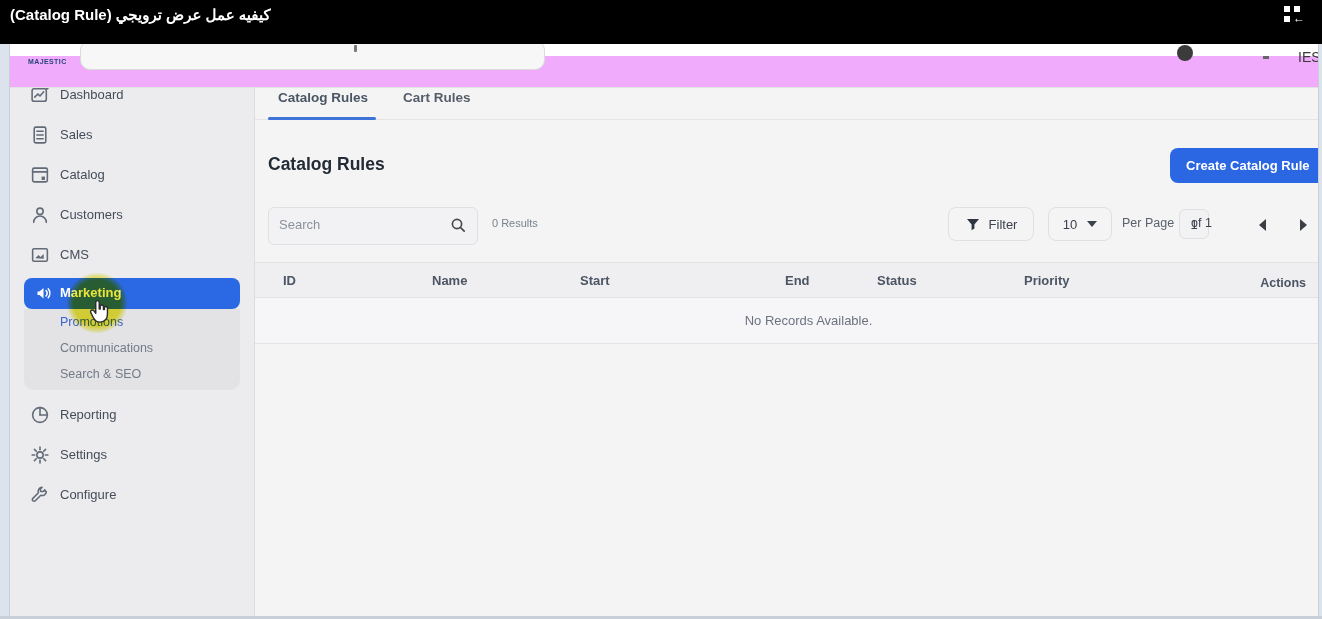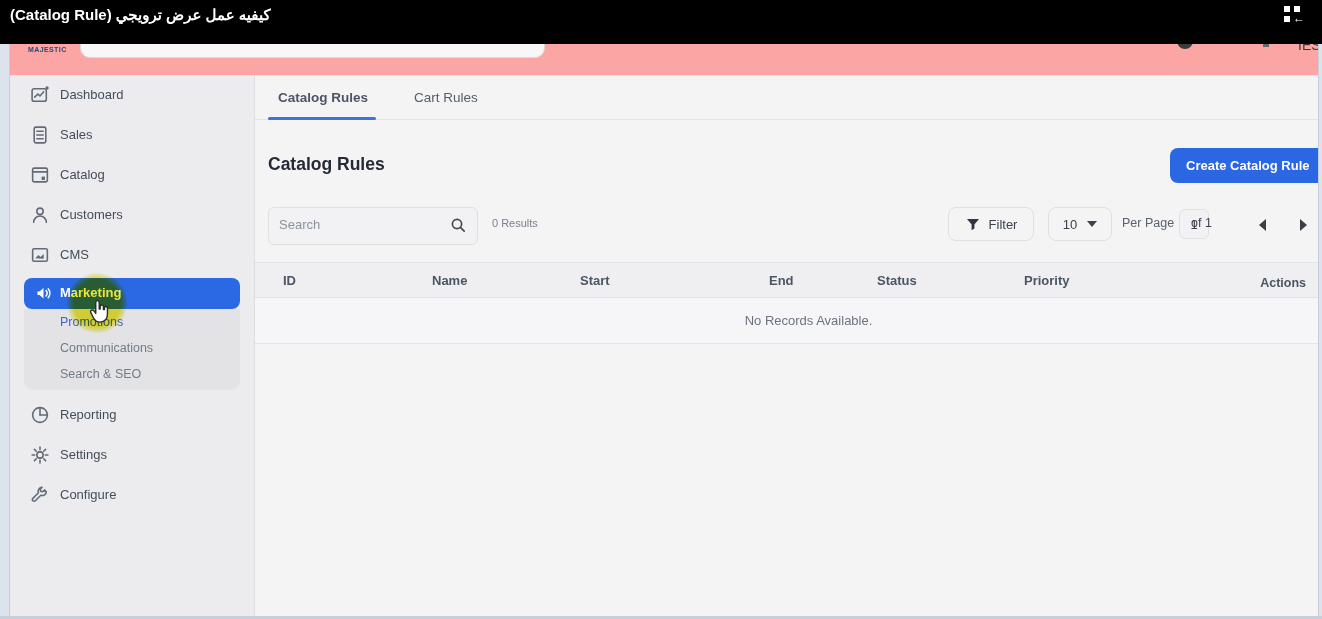--- a/index.html
+++ b/index.html
@@ -15,21 +15,21 @@
   .pip-icon i { position:absolute; width:6px; height:6px; background:#fff; }
   .pip-icon .s1{left:0;top:0;} .pip-icon .s2{left:10px;top:0;} .pip-icon .s3{left:0;top:10px;}
   .pip-icon .arr{ position:absolute; left:9px; top:5px; color:#fff; font-size:12px; font-weight:bold; }
 
   
   .left-strip  { left:0; top:44px; width:10px; height:575px; background:#dde3ec; border-right:1px solid #c9cfd9; z-index:12; }
   .right-strip { left:1318px; top:44px; width:4px; height:575px; background:#dde3ec; border-left:1px solid #c9cfd9; z-index:12; }
   .bottom-line { left:0; top:616px; width:1322px; height:3px; background:#c9cfd9; z-index:12; }
 
   
-  .top-header { left:10px; top:44px; width:1308px; height:32px; background:#fca5a5; border-bottom:1px solid #e2e3e5; z-index:2; }
+  .top-header { left:10px; top:56px; width:1308px; height:32px; background:#f0abfc; border-bottom:1px solid #e2e3e5; z-index:2; }
   .logo { position:absolute; left:18px; top:2px; font-size:7px; font-weight:bold; color:#27457c; letter-spacing:.4px; }
   .search-pill { position:absolute; left:70px; top:-16px; width:465px; height:30px; background:#f7f7f8; border:1px solid #dbdbde; border-radius:10px; }
   .pill-mark { position:absolute; left:273px; top:4px; width:3px; height:7px; background:#7a7a7a; border-radius:1px; }
   .arc-icon { position:absolute; left:1167px; top:-11px; width:16px; height:16px; border-radius:50%; background:#3b3b3b; }
   .dot-icon { position:absolute; left:1253px; top:0px; width:6px; height:3px; background:#666; }
   .partial-text { position:absolute; left:1288px; top:-7px; font-size:14px; color:#3a3a3a; }
 
   
   .sidebar { left:10px; top:66px; width:245px; height:551px; background:#ececee; border-right:1px solid #dddde1; z-index:1;padding-left:12px; }
   .side-item { position:absolute; left:0; width:245px; height:40px; cursor:pointer; }
@@ -39,21 +39,21 @@
   .marketing-pill .ic { position:absolute; left:10px; top:6px; width:19px; height:19px; }
   .marketing-pill .lb { position:absolute; left:36px; top:7px; font-size:13px; font-weight:bold; color:#ffffff; }
   .submenu { position:absolute; left:14px; top:243px; width:216px; height:81px; background:#e3e3e6; border-radius:0 0 10px 10px; }
   .sub-item { position:absolute; left:36px; font-size:12.5px; color:#737b87; cursor:pointer; }
   .sub-item.active { color:#3c66cc; }
 
   
   .main { left:255px; top:66px; width:1063px; height:551px; background:#f4f4f5; overflow:hidden; z-index:1; }
   .tabs-row { position:absolute; left:0; top:0; width:1063px; height:54px; border-bottom:1px solid #e4e4e6; }
   .tab { position:absolute; top:24px; font-size:13.5px; font-weight:bold; color:#4b5563; cursor:pointer; }
-  .tab1 { left:23px; } .tab2 { left:159px; font-weight:normal; color:#555d6a; }
+  .tab1 { left:23px; } .tab2 { left:148px; font-weight:bold; color:#555d6a; }
   .tab-underline { position:absolute; left:13px; top:51px; width:108px; height:3px; background:#3e74d8; border-radius:2px; }
   .page-title { position:absolute; left:13px; top:88px; font-size:17.5px; font-weight:bold; color:#242b36; }
   .create-btn { position:absolute; left:915px; top:82px; width:160px; height:35px; background:#2b67e2; border:none; border-radius:8px;
     color:#fff; font-size:13px; font-weight:bold; text-align:left; padding-left:16px; font-family:"Liberation Sans",sans-serif; cursor:pointer; }
 
   .search-wrap { position:absolute; left:13px; top:141px; width:210px; height:38px; background:#f2f2f4; border:1px solid #e0e0e3; border-radius:6px; }
   .search-wrap input { position:absolute; left:10px; top:0; width:160px; height:33px; border:none; background:transparent; outline:none;
     font-size:13px; color:#3c434e; font-family:"Liberation Sans",sans-serif; }
   .search-wrap input::placeholder { color:#8b929d; }
   .mag { position:absolute; right:10px; top:8px; }
@@ -71,21 +71,21 @@
     background:#f2f2f4; text-align:center; font-size:13px; color:#3b414d; font-family:"Liberation Sans",sans-serif; outline:none; }
   .of-label { position:absolute; left:936px; top:150px; font-size:12.5px; color:#3b414d; }
   .pg-prev { position:absolute; left:1004px; top:153px; width:0; height:0;
     border-top:6px solid transparent; border-bottom:6px solid transparent; border-right:7px solid #3a3f46; cursor:pointer; }
   .pg-next { position:absolute; left:1045px; top:153px; width:0; height:0;
     border-top:6px solid transparent; border-bottom:6px solid transparent; border-left:7px solid #3a3f46; cursor:pointer; }
 
   .thead { position:absolute; left:0; top:196px; width:1063px; height:36px; background:#efeff1;
     border-top:1px solid #e2e3e5; border-bottom:1px solid #e2e3e5; }
   .th { position:absolute; top:10px; font-size:13px; font-weight:bold; color:#4b5563; cursor:pointer; }
-  .th.c0{left:28px;} .th.c1{left:177px;} .th.c2{left:325px;} .th.c3{left:475px;padding-left:39px;} .th.c4{left:622px;} .th.c5{left:769px;}
+  .th.c0{left:28px;} .th.c1{left:177px;} .th.c2{left:325px;} .th.c3{left:491px;padding-left:39px;} .th.c4{left:622px;} .th.c5{left:769px;}
   .th.c6{right:12px; top:13px; font-size:12.5px; cursor:default;}
   .empty-row { position:absolute; left:0; top:232px; width:1063px; height:46px; background:#f6f6f8; border-bottom:1px solid #e2e3e5;
     display:flex; align-items:center; justify-content:center; }
   .empty-row span { font-size:13px; color:#6c7380;padding-left:44px; }
 
   
   .click-blob { left:67px; top:273px; width:60px; height:60px; border-radius:50%;
     background:radial-gradient(circle, #ebe43a 55%, rgba(235,228,58,0) 74%); mix-blend-mode:multiply; z-index:6; pointer-events:none; }
   .cursor { left:86px; top:298px; z-index:7; pointer-events:none; }
 

